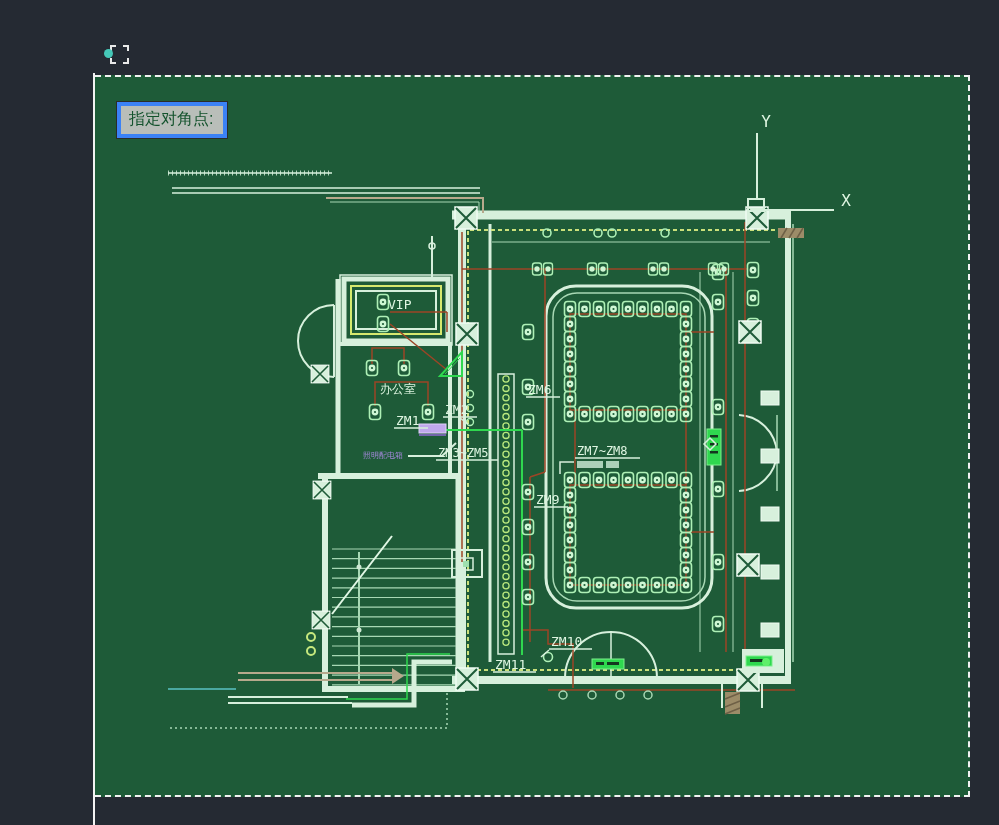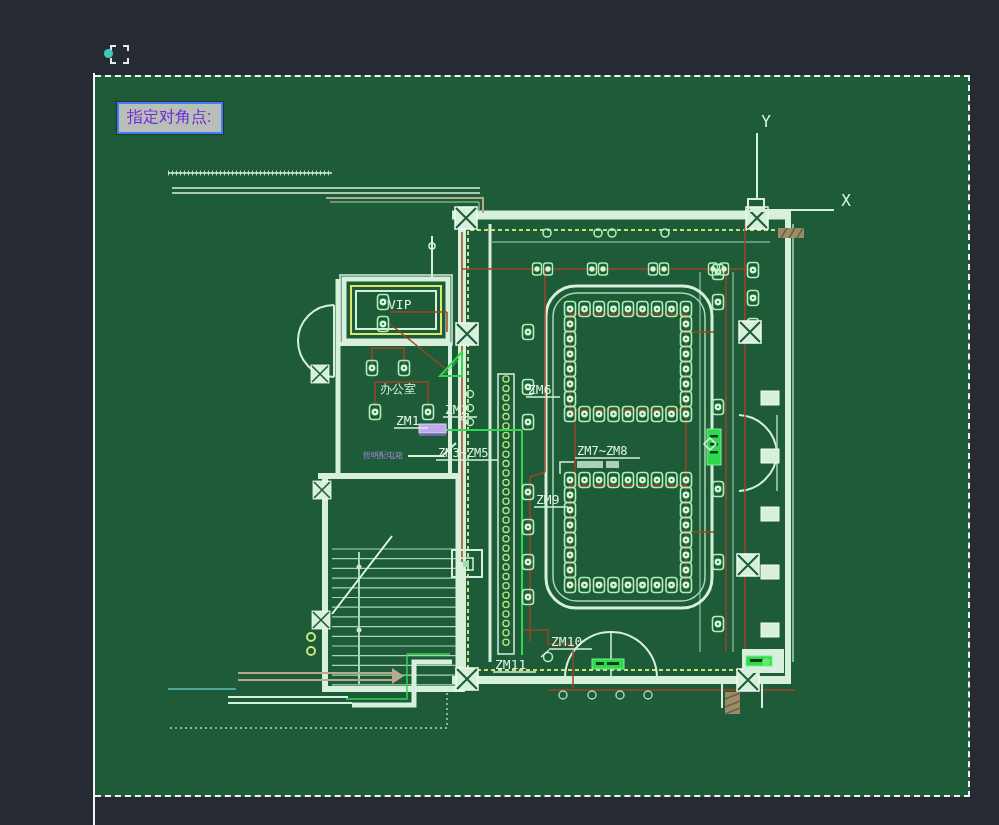--- a/index.html
+++ b/index.html
@@ -8,22 +8,22 @@
   .topbar{position:absolute;left:0;top:0;width:999px;height:75px;background:var(--chrome,#252a33);}
   .pickbox{position:absolute;left:110px;top:45px;width:15px;height:15px;border:2px dashed #e9e9e9;}
   .pickbox::before{content:'';position:absolute;left:-8px;top:2px;width:9px;height:9px;border-radius:50%;
           background:var(--pick,#45c8b8);}
   .leftline{position:absolute;left:93px;top:73px;width:2px;height:752px;background:var(--bwhite,#f2f2f2);}
   .viewport{position:absolute;left:95px;top:75px;width:875px;height:722px;box-sizing:border-box;
           background:var(--vbg,#1e5b38);
           border-top:2px dashed var(--bwhite,#f2f2f2);
           border-right:2px dashed var(--bwhite,#f2f2f2);
           border-bottom:2px dashed var(--bwhite,#f2f2f2);}
-  .tooltip{position:absolute;left:22px;top:25px;background:var(--ttbg,#b9beb9);color:#6d28d9;
-          border:2px solid #3b82f6;outline:1px solid #2a2d28;padding:3px 10px 4px 8px;
+  .tooltip{position:absolute;left:22px;top:25px;background:var(--ttbg,#b9beb9);color:#14532d;
+          border:4px solid #3b82f6;outline:1px solid #2a2d28;padding:3px 10px 4px 8px;
           font-size:16px;font-family:"Liberation Sans",sans-serif;white-space:nowrap;}
   .plan{position:absolute;left:0;top:0;}
   
   .s-wall{stroke:var(--wall,#d7f0dc);fill:none}
   .s-dim{stroke:var(--walldim,#a8d8b4);fill:none}
   .s-lamp{stroke:var(--lamp,#aef0b6);fill:none}
   .s-wire{stroke:var(--wire,#9c4526);fill:none}
   .s-bright{stroke:var(--bright,#2fd84f);fill:none}
   .s-yellow{stroke:var(--hatch,#cbe07b);fill:none}
   .s-tan{stroke:var(--tan,#b7a98c);fill:none}

